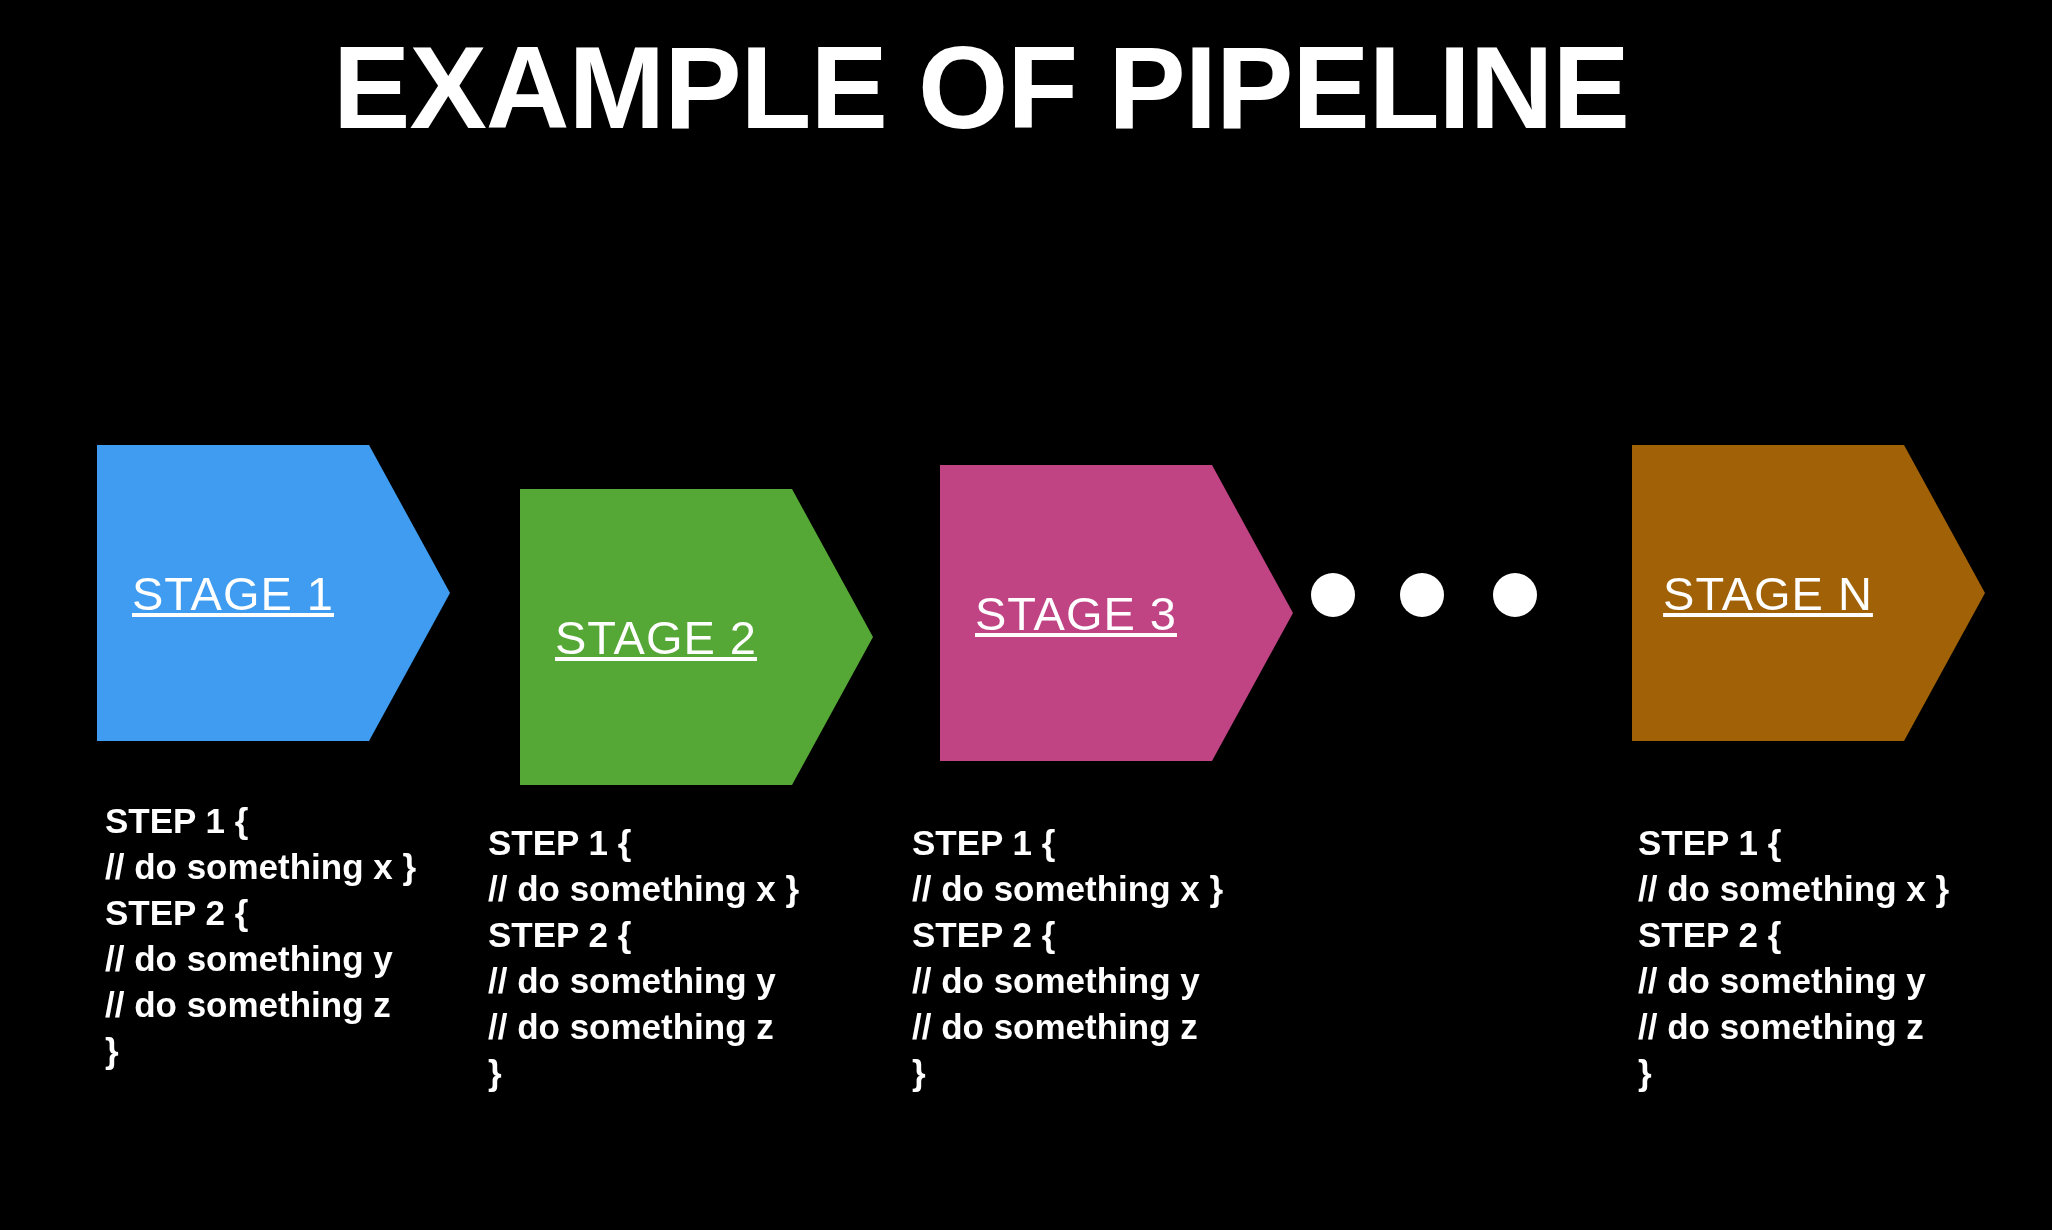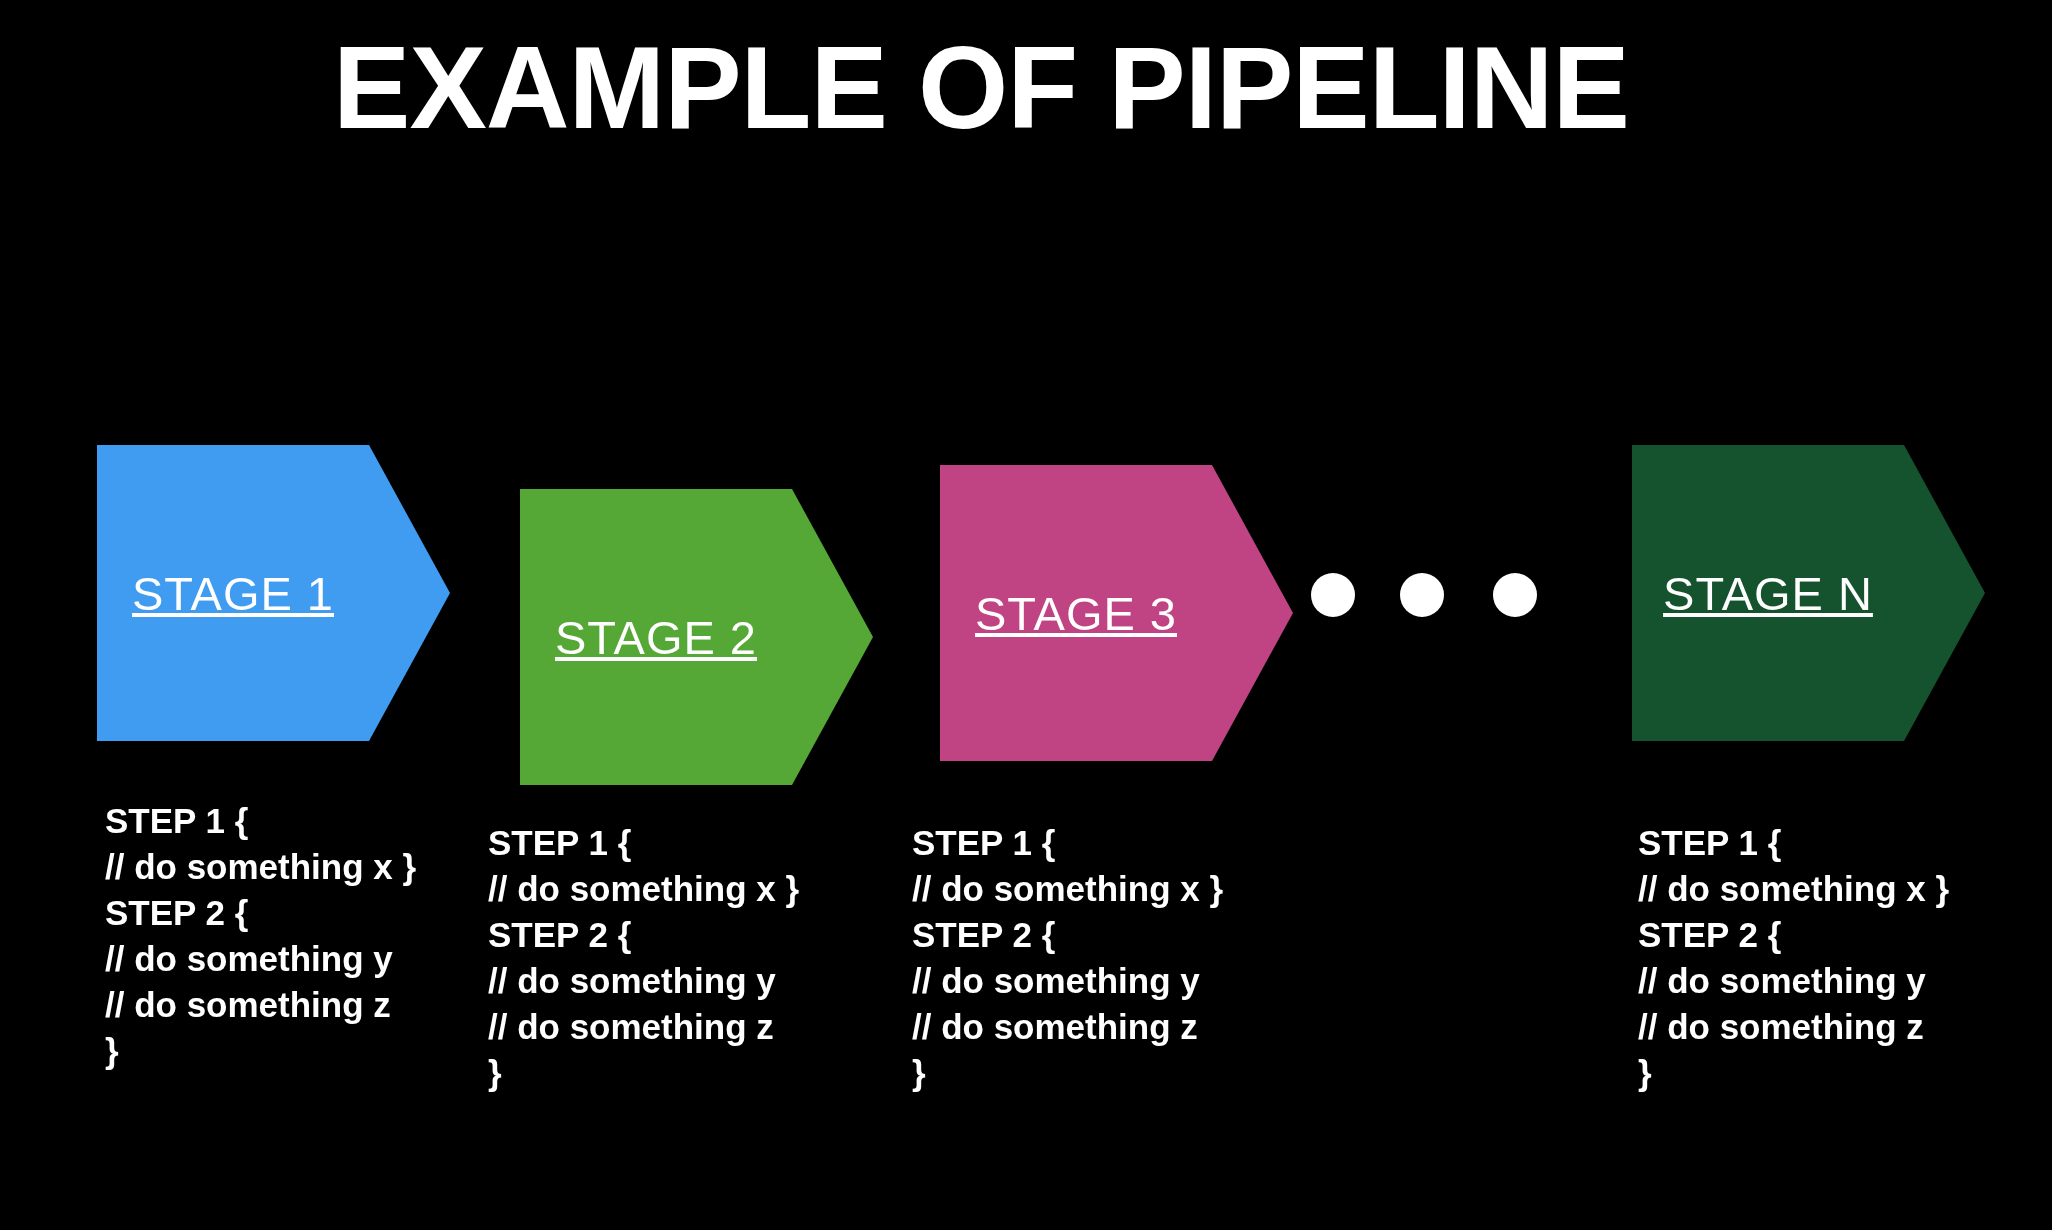--- a/index.html
+++ b/index.html
@@ -94,21 +94,21 @@
   </div>
 
   <div class="stage stage--3" style="background-color: rgb(192, 67, 132);">
     <span class="stage-label">STAGE 3</span>
   </div>
 
   <div class="dot dot--1" style="background-color: rgb(255, 255, 255);"></div>
   <div class="dot dot--2" style="background-color: rgb(255, 255, 255);"></div>
   <div class="dot dot--3" style="background-color: rgb(255, 255, 255);"></div>
 
-  <div class="stage stage--n" style="background-color: #14532d;">
+  <div class="stage stage--n" style="background-color: #a16207;">
     <span class="stage-label">STAGE N</span>
   </div>
 
   <div class="code code--1">STEP 1 {
 // do something x }
 STEP 2 {
 // do something y
 // do something z
 }</div>
   <div class="code code--2">STEP 1 {

